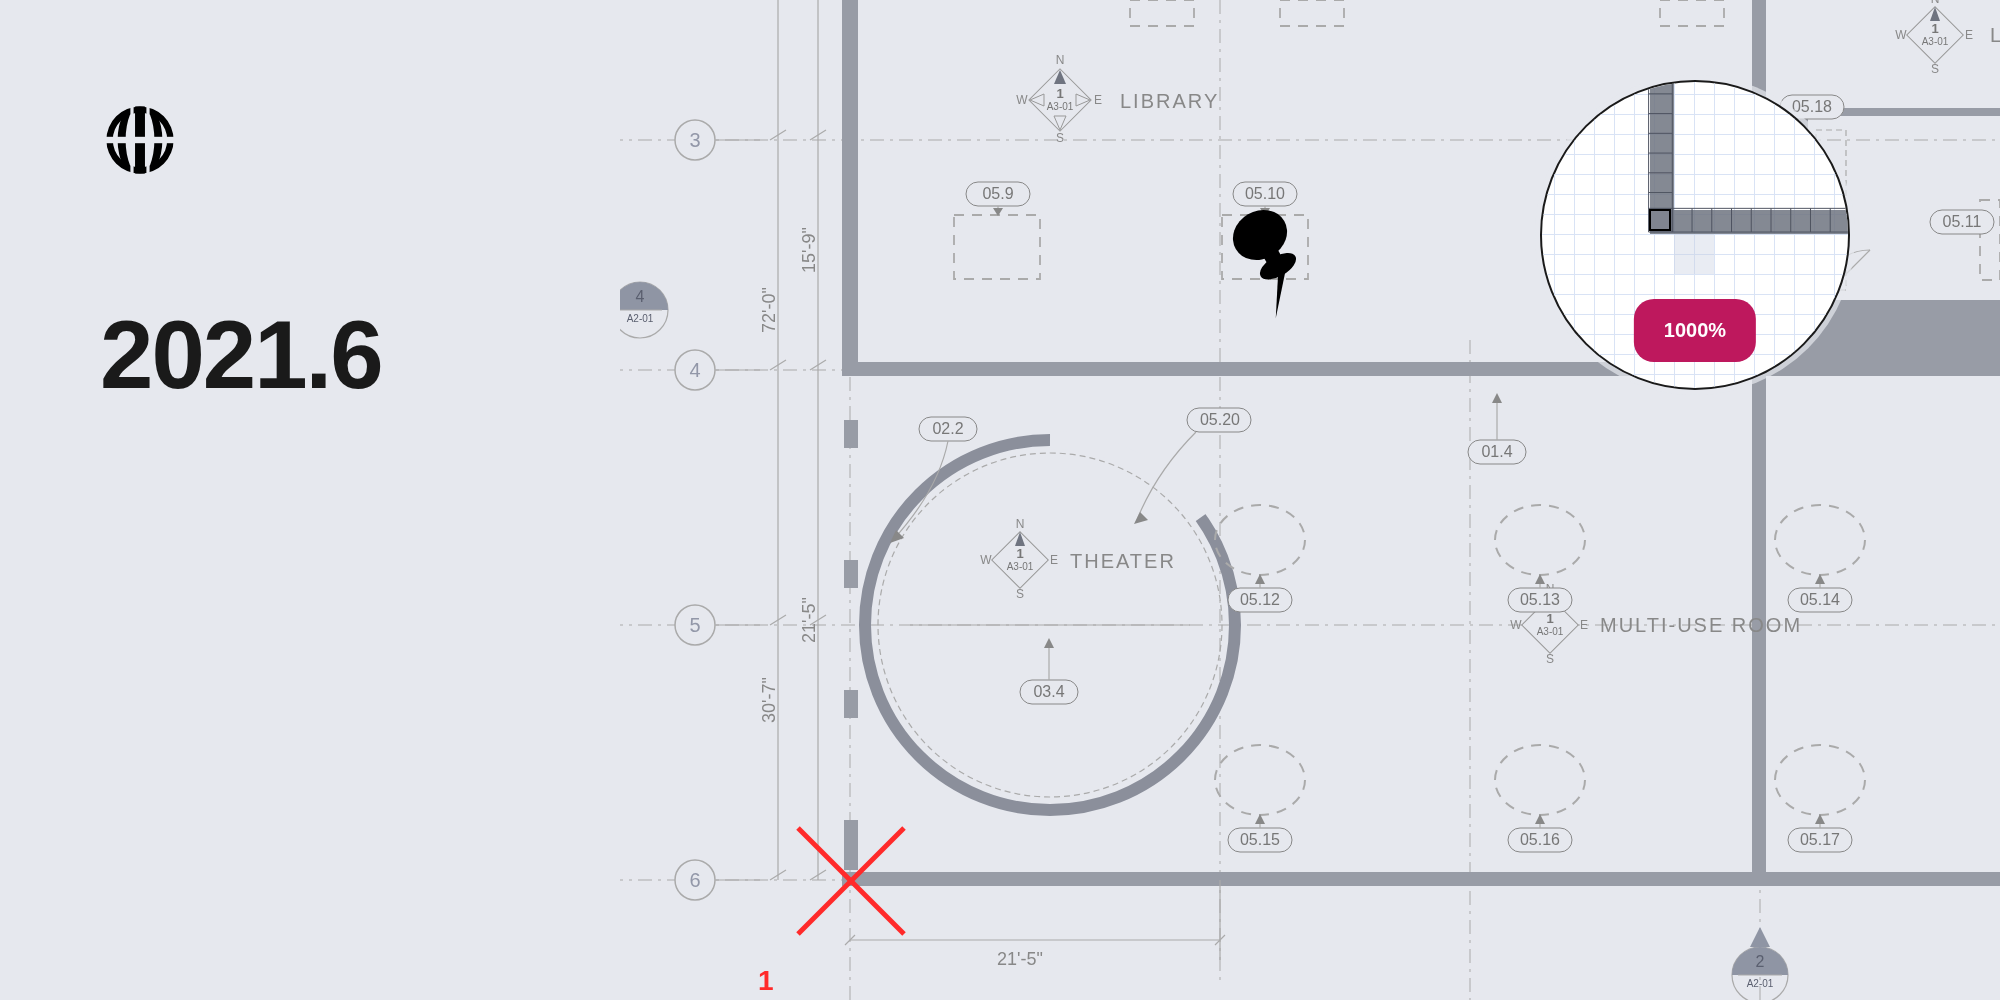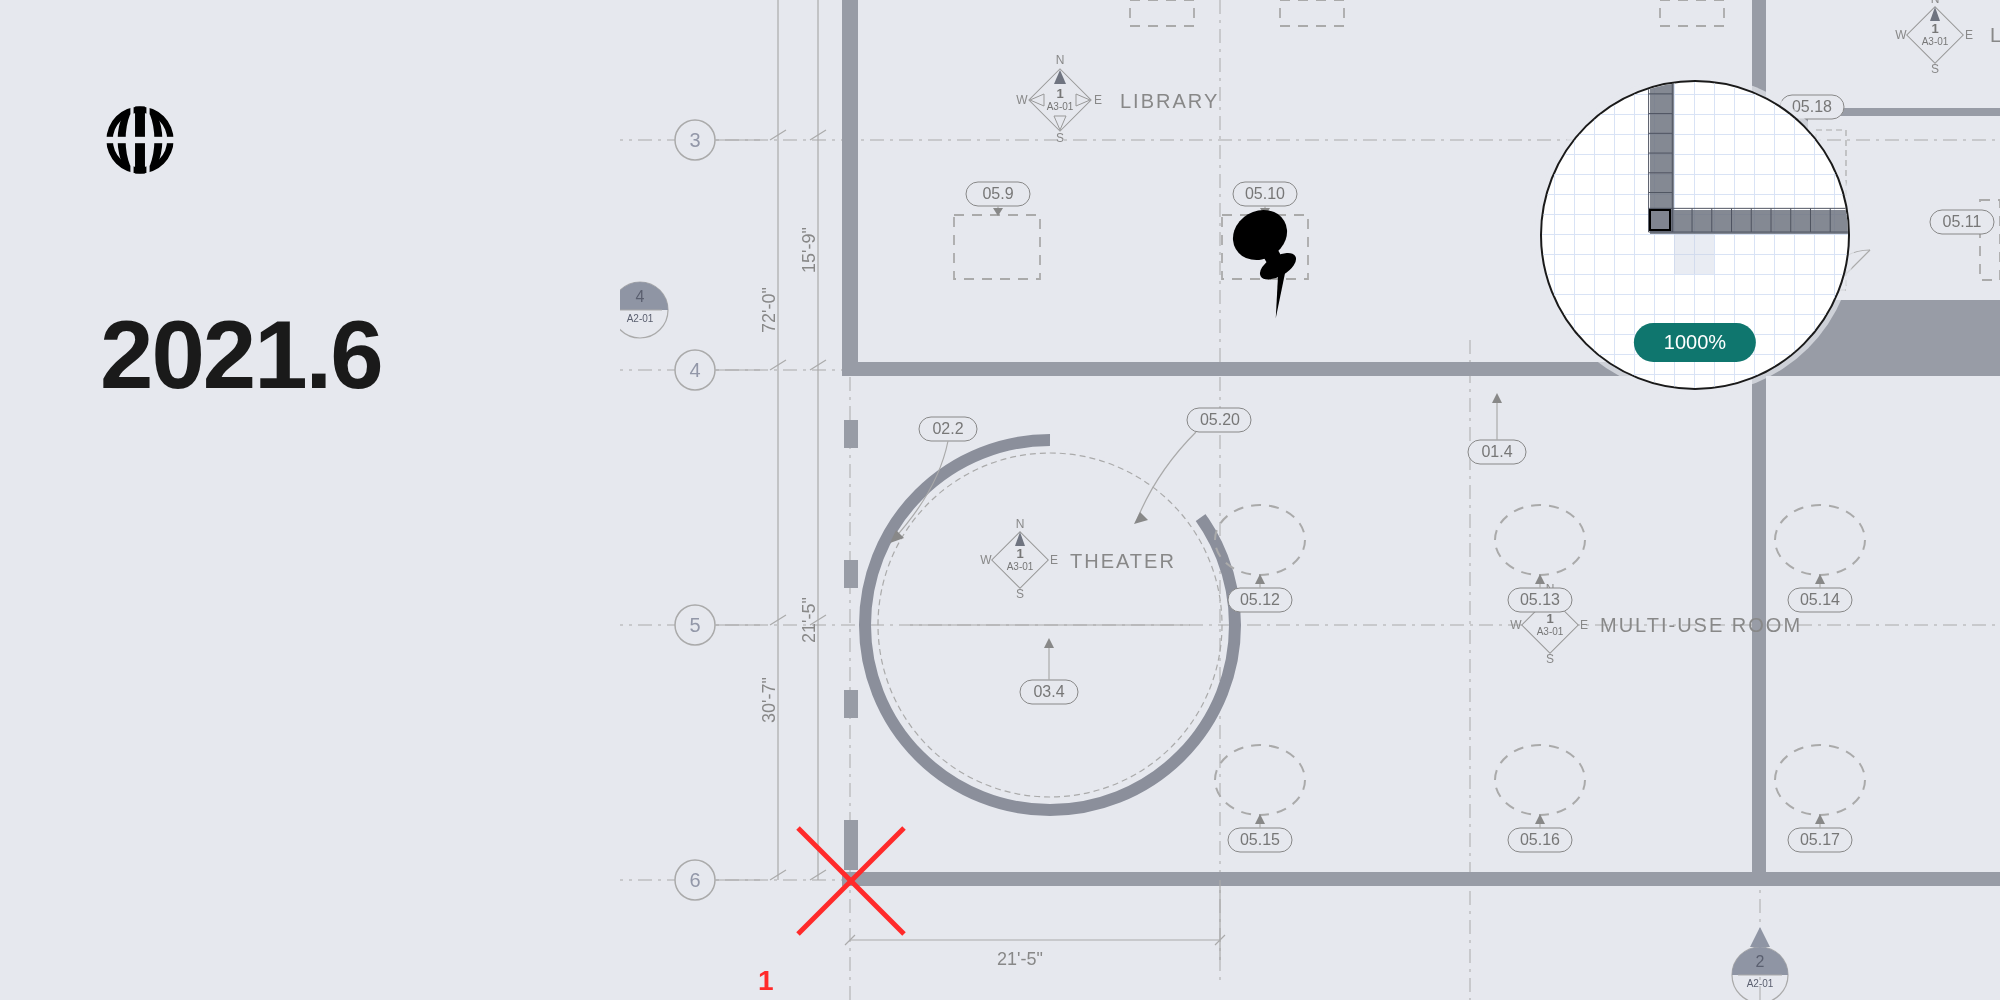--- a/index.html
+++ b/index.html
@@ -153,25 +153,25 @@
     top: 152px;
     width: 40px;
     height: 40px;
     background: rgba(200,208,224,0.4);
   }
   .zoom-badge {
     position: absolute;
     left: 50%;
     bottom: 26px;
     transform: translateX(-50%);
-    background: #0f766e;
+    background: #be185d;
     color: #fff;
     font-size: 20px;
-    font-weight: 400;
-    padding: 8px 30px;
+    font-weight: 700;
+    padding: 20px 30px;
     border-radius: 20px;
   }
 </style>
 </head>
 <body>
 
 <div class="left-panel">
   <div class="logo">
     <svg viewBox="0 0 100 100">
       <g fill="#000">

